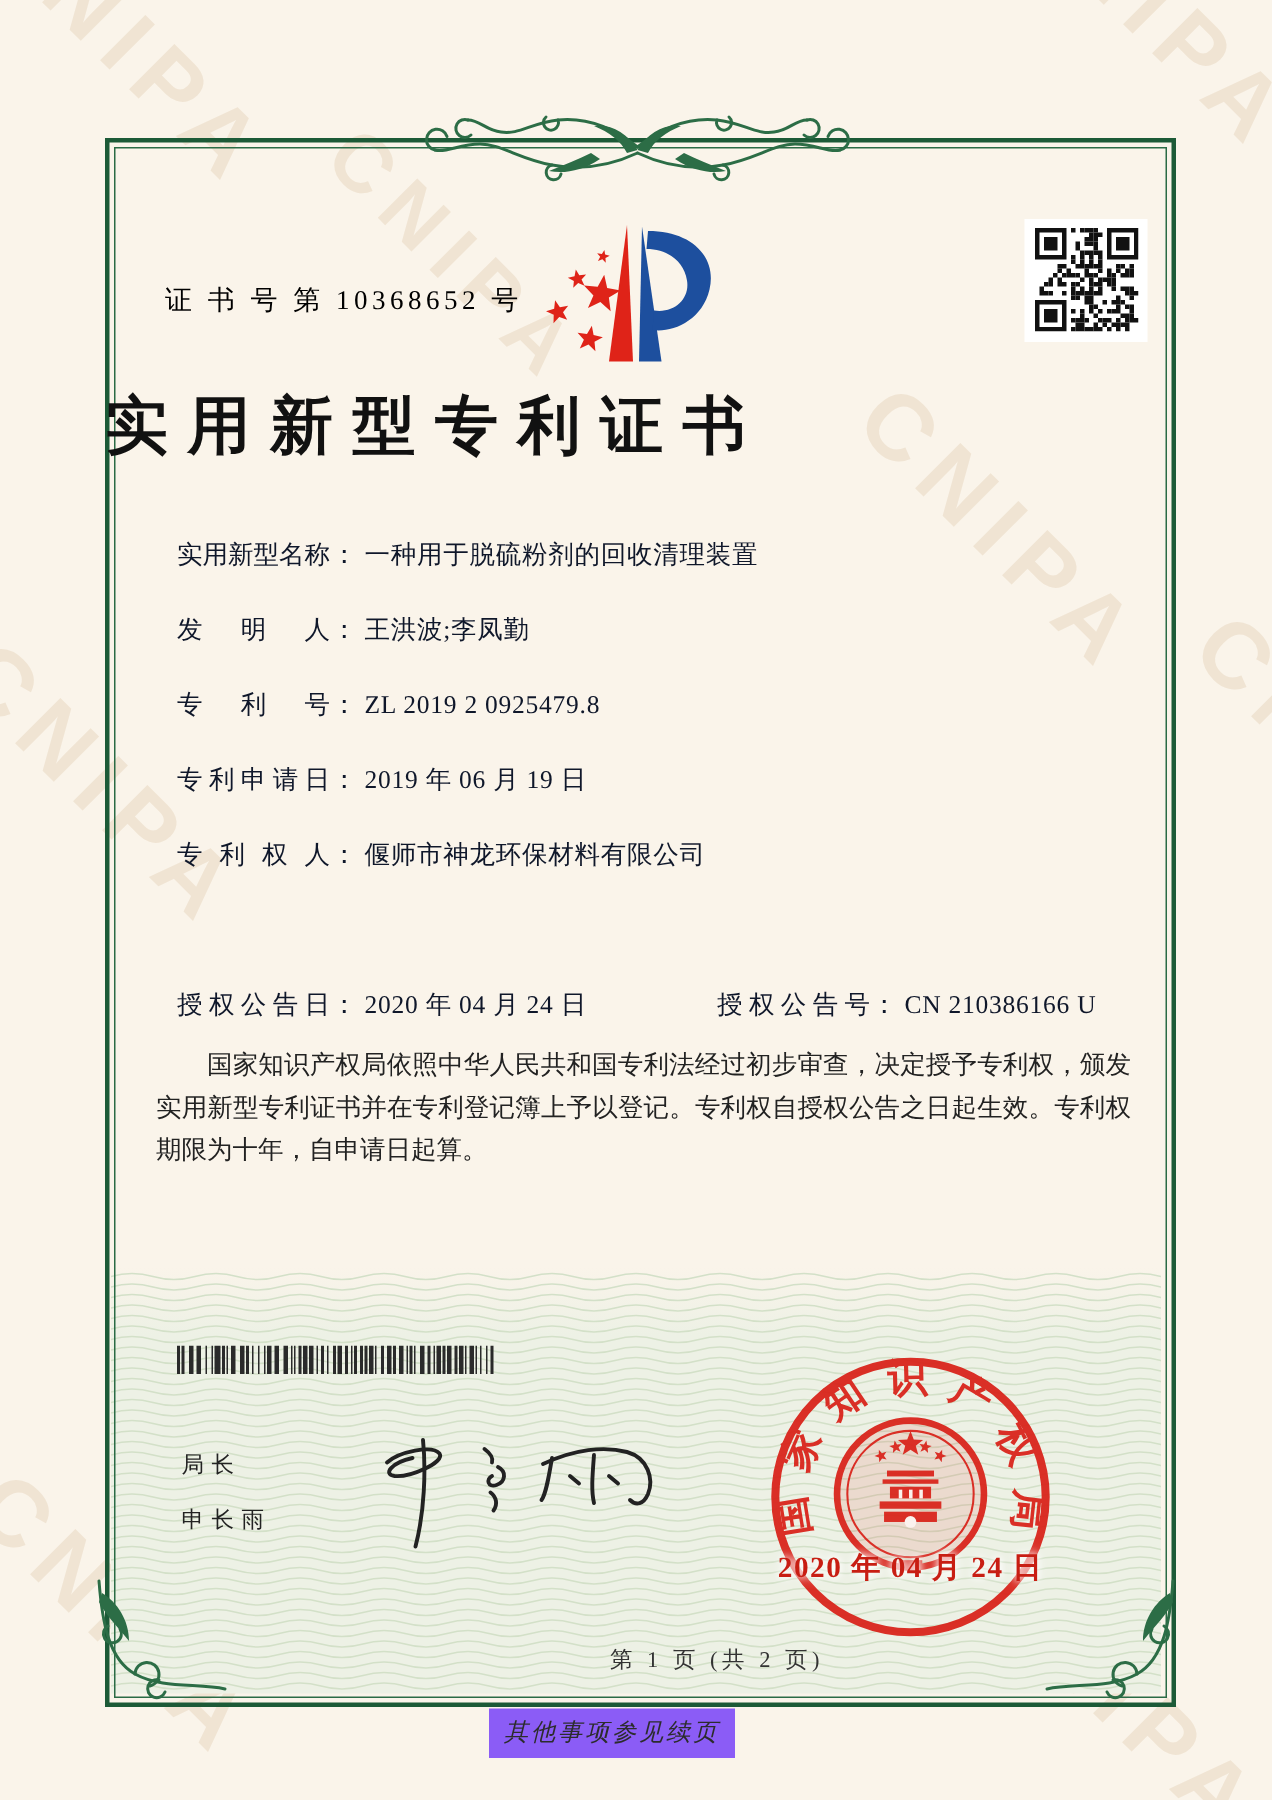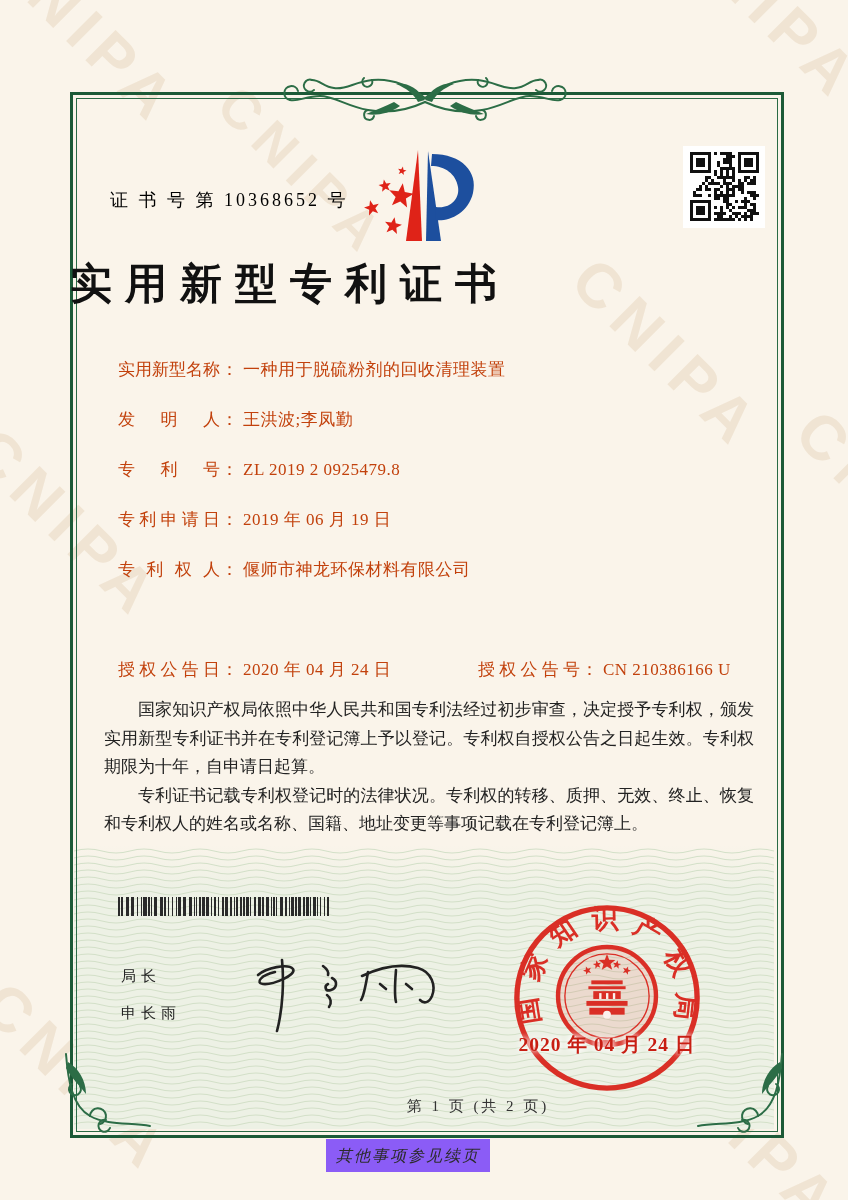--- a/index.html
+++ b/index.html
@@ -16,21 +16,21 @@
                border:1px solid #2a6b45;}
   .orn{position:absolute;}
   
   .certno{position:absolute;left:110px;top:155px;font-size:18px;letter-spacing:3px;color:#000000;margin-top:33px;}
   .logo{position:absolute;left:340px;top:138px;width:180px;height:120px;}
   .qrpad{position:absolute;left:683px;top:146px;width:82px;height:82px;background:#ffffff;}
   .qr{position:absolute;left:7px;top:6px;}
   .title{position:absolute;left:70px;top:256px;width:710px;text-align:left;
          font-size:42px;font-weight:bold;letter-spacing:13px;color:#111;}
   
-  .row{position:absolute;left:118px;width:640px;height:26px;font-size:17px;color:#c2410c;}
+  .row{position:absolute;left:118px;width:640px;height:26px;font-size:17px;color:#0f172a;}
   .flabel{display:inline-block;width:102px;text-align:justify;text-align-last:justify;vertical-align:top;}
   .fcolon{display:inline-block;margin:0 5px 0 1px;}
   .fvalue{letter-spacing:.5px;}
   .subgroup{position:absolute;left:328px;top:0;margin-left:32px;}
   
   .notice{position:absolute;left:104px;top:696px;width:650px;font-size:17px;line-height:28.5px;
           text-align:justify;color:#222;}
   .notice p{margin:0;text-indent:2em;}
   
   .waves{position:absolute;left:74px;top:845px;width:700px;height:284px;
@@ -359,21 +359,20 @@
   </div>
   <div class="row" style="top:658px">
     <span class="flabel">授权公告日</span><span class="fcolon">：</span><span class="fvalue">2020 年 04 月 24 日</span>
     <span class="subgroup">
       <span class="flabel">授权公告号</span><span class="fcolon">：</span><span class="fvalue">CN 210386166 U</span>
     </span>
   </div>
 
   <div class="notice">
     <p>国家知识产权局依照中华人民共和国专利法经过初步审查，决定授予专利权，颁发实用新型专利证书并在专利登记簿上予以登记。专利权自授权公告之日起生效。专利权期限为十年，自申请日起算。</p>
-    <p>专利证书记载专利权登记时的法律状况。专利权的转移、质押、无效、终止、恢复和专利权人的姓名或名称、国籍、地址变更等事项记载在专利登记簿上。</p>
   </div>
 
   <svg class="barcode" id="barcode-svg" width="220" height="19">
       <rect x="0" y="0" width="2" height="19" fill="#2a2a2a"></rect>
       <rect x="3" y="0" width="2" height="19" fill="#2a2a2a"></rect>
       <rect x="8" y="0" width="3" height="19" fill="#2a2a2a"></rect>
       <rect x="13" y="0" width="3" height="19" fill="#2a2a2a"></rect>
       <rect x="19" y="0" width="1" height="19" fill="#2a2a2a"></rect>
       <rect x="23" y="0" width="1" height="19" fill="#2a2a2a"></rect>
       <rect x="25" y="0" width="4" height="19" fill="#2a2a2a"></rect>

